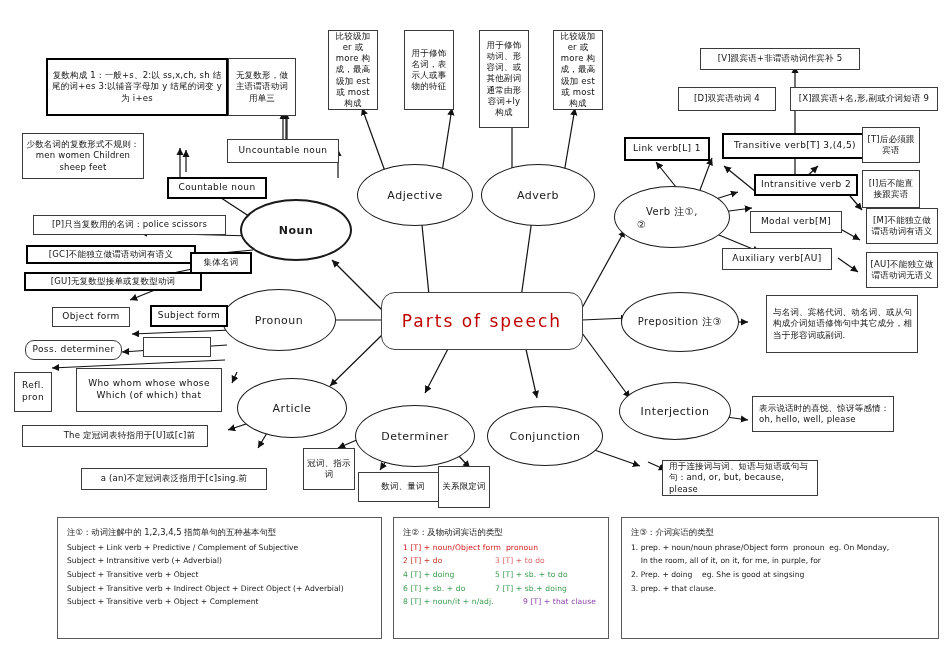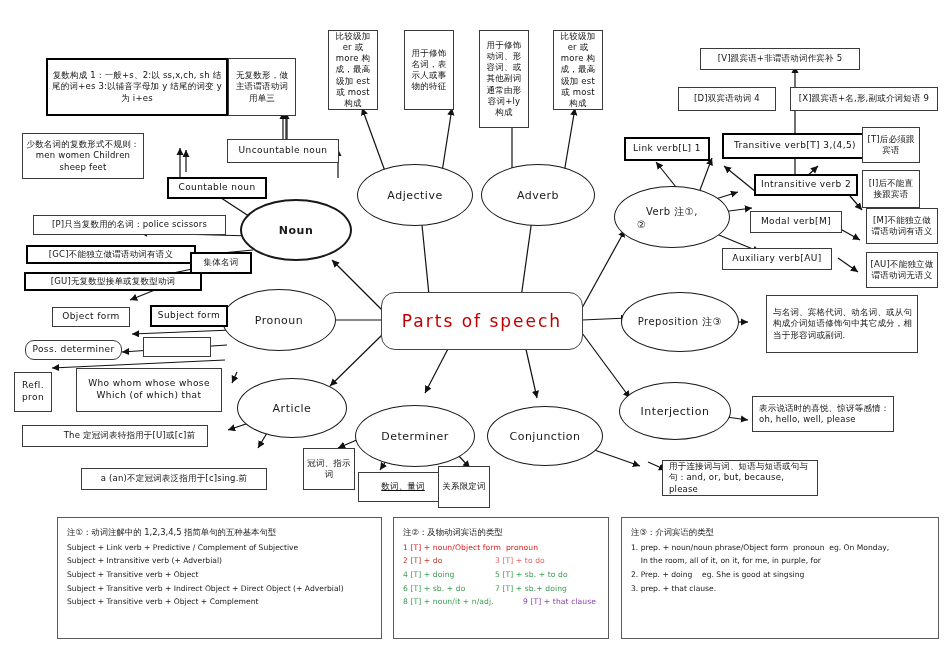--- a/index.html
+++ b/index.html
@@ -232,21 +232,21 @@
   </div>
 
   <div class="node oval" style="left:355px;top:405px;width:120px;height:62px;">
     <span>Determiner</span>
   </div>
 
   <div class="node box cn" style="left:303px;top:448px;width:52px;height:42px;">
     <span>冠词、指示词</span>
   </div>
 
-  <div class="node box cn" style="left:358px;top:472px;width:90px;height:30px;text-decoration:underline;">
+  <div class="node box cn" style="left:358px;top:472px;width:90px;height:30px;">
     <span>数词、量词</span>
   </div>
 
   <div class="node box cn" style="left:438px;top:466px;width:52px;height:42px;">
     <span>关系限定词</span>
   </div>
 
   <div class="node oval" style="left:487px;top:406px;width:116px;height:60px;">
     <span>Conjunction</span>
   </div>

